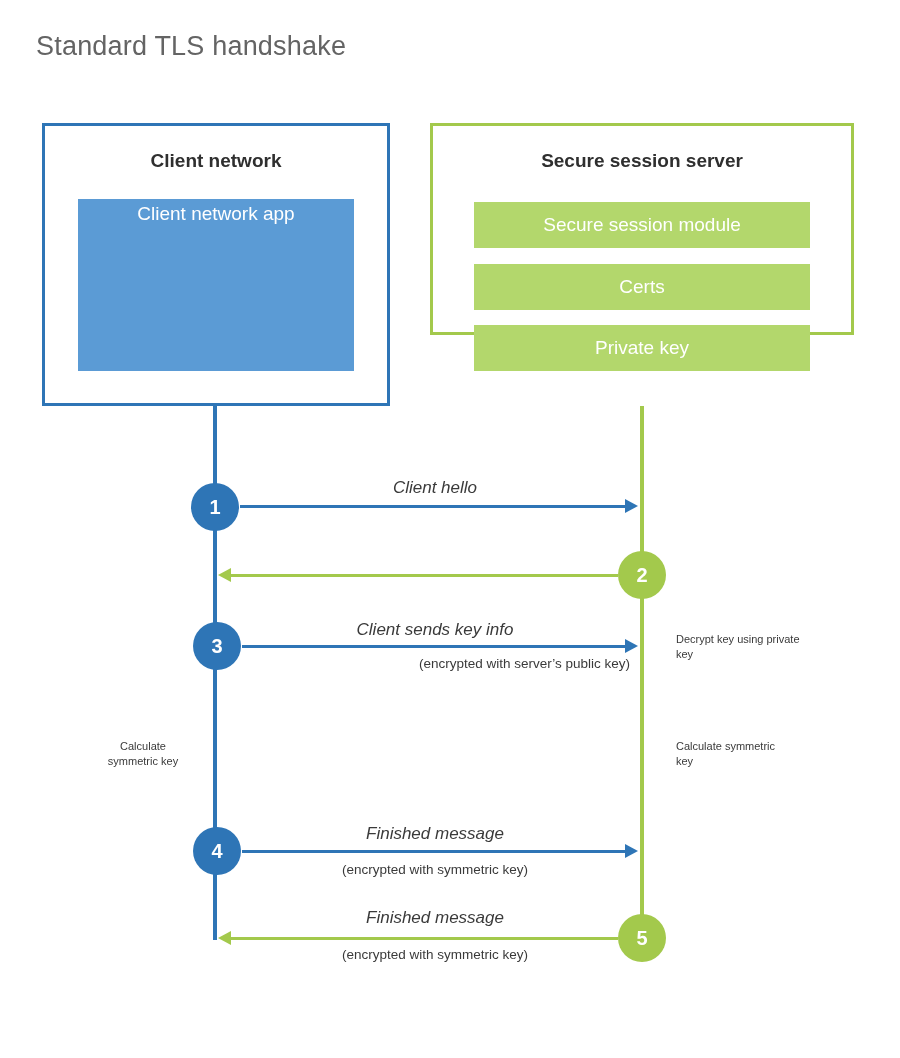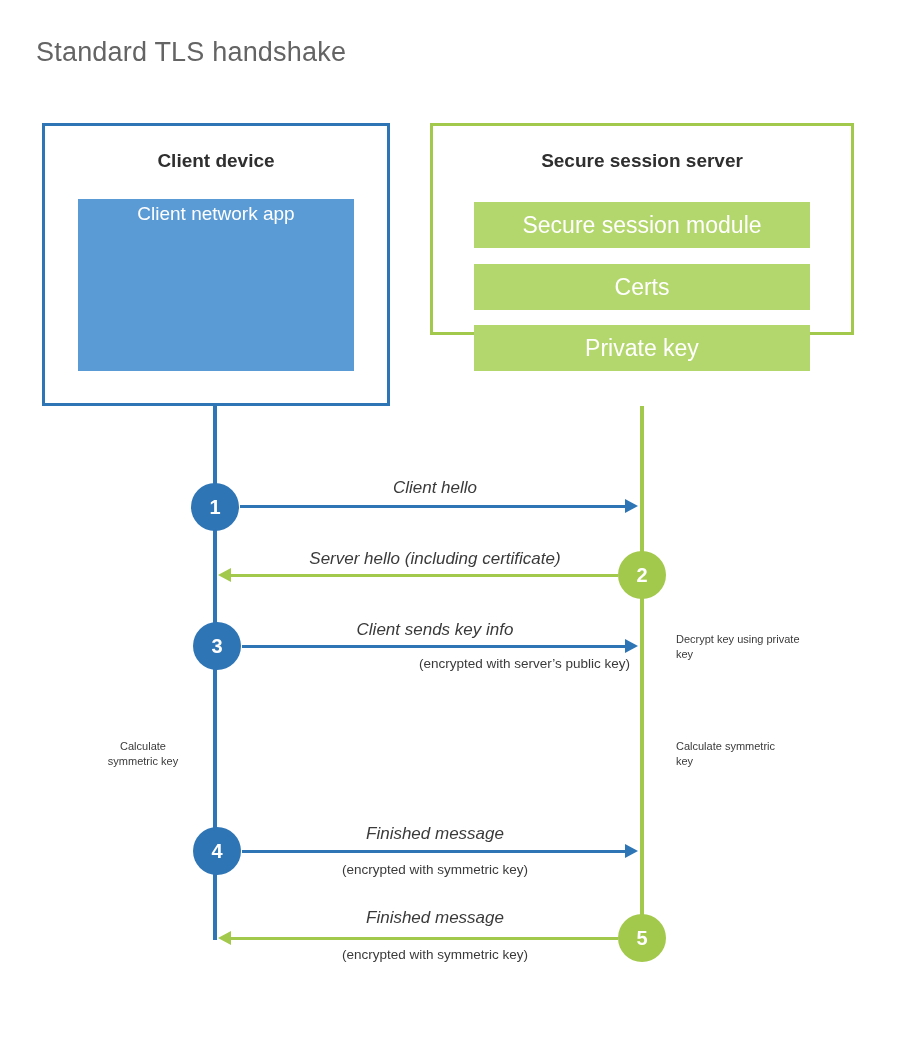--- a/index.html
+++ b/index.html
@@ -10,21 +10,21 @@
     position: relative;
     width: 900px;
     height: 1058px;
     background: #ffffff;
     overflow: hidden;
   }
 
   .diagram-title {
     position: absolute;
     left: 36px;
-    top: 37px;
+    top: 31px;
     font-size: 27px;
     font-weight: 400;
     color: #646464;
     letter-spacing: 0.2px;
   }
 
   
   .actor-box { position: absolute; top: 123px; background: #ffffff; border: 3px solid; }
   .client-box { left: 42px; width: 348px; height: 283px; border-color: #2e75b6; }
   .server-box { left: 430px; width: 424px; height: 212px; border-color: #a3c94c; }
@@ -57,21 +57,21 @@
   }
   .client-app span { display: inline-block; max-width: 170px; }
 
   .server-module {
     position: absolute;
     left: 41px;
     width: 336px;
     height: 46px;
     background: #b3d76c;
     color: #ffffff;
-    font-size: 23px;
+    font-size: 19px;
     display: flex;
     align-items: center;
     justify-content: center;
   }
   .server-module.m0 { top: 76px; }
   .server-module.m1 { top: 138px; }
   .server-module.m2 { top: 199px; }
 
   
   .lifeline { position: absolute; width: 4px; top: 406px; }
@@ -138,21 +138,21 @@
   .note-calc-right { left: 676px; top: 739px; width: 110px; text-align: left; }
 </style>
 </head>
 <body>
 
 <div class="canvas">
 
   <div class="diagram-title">Standard TLS handshake</div>
 
   <div class="actor-box client-box">
-    <div class="actor-title">Client device</div>
+    <div class="actor-title">Client network</div>
     <div class="client-app">
       <span>Client network app</span>
     </div>
   </div>
 
   <div class="actor-box server-box">
     <div class="actor-title">Secure session server</div>
     <div class="server-module m0">Secure session module</div>
     <div class="server-module m1">Certs</div>
     <div class="server-module m2">Private key</div>
@@ -160,21 +160,20 @@
 
   <div class="lifeline blue"></div>
   <div class="lifeline green"></div>
 
   <div class="msg-label" style="top:478px;">Client hello</div>
   <div class="arrow blue" style="left:240px; top:505px; width:386px;">
     <span class="head"></span>
   </div>
   <div class="step-circle blue" style="left:191px; top:483px;">1</div>
 
-  <div class="msg-label" style="top:549px;">Server hello (including certificate)</div>
   <div class="arrow green" style="left:230px; top:574px; width:388px;">
     <span class="head"></span>
   </div>
   <div class="step-circle green" style="left:618px; top:551px;">2</div>
 
   <div class="msg-label" style="top:620px;">Client sends key info</div>
   <div class="arrow blue" style="left:242px; top:645px; width:384px;">
     <span class="head"></span>
   </div>
   <div class="msg-sublabel" style="top:656px;text-align:right;">(encrypted with server’s public key)</div>

